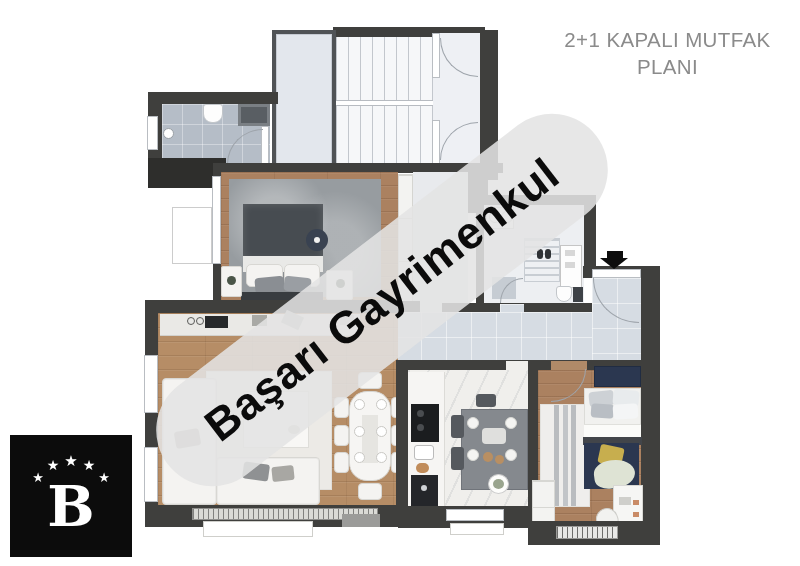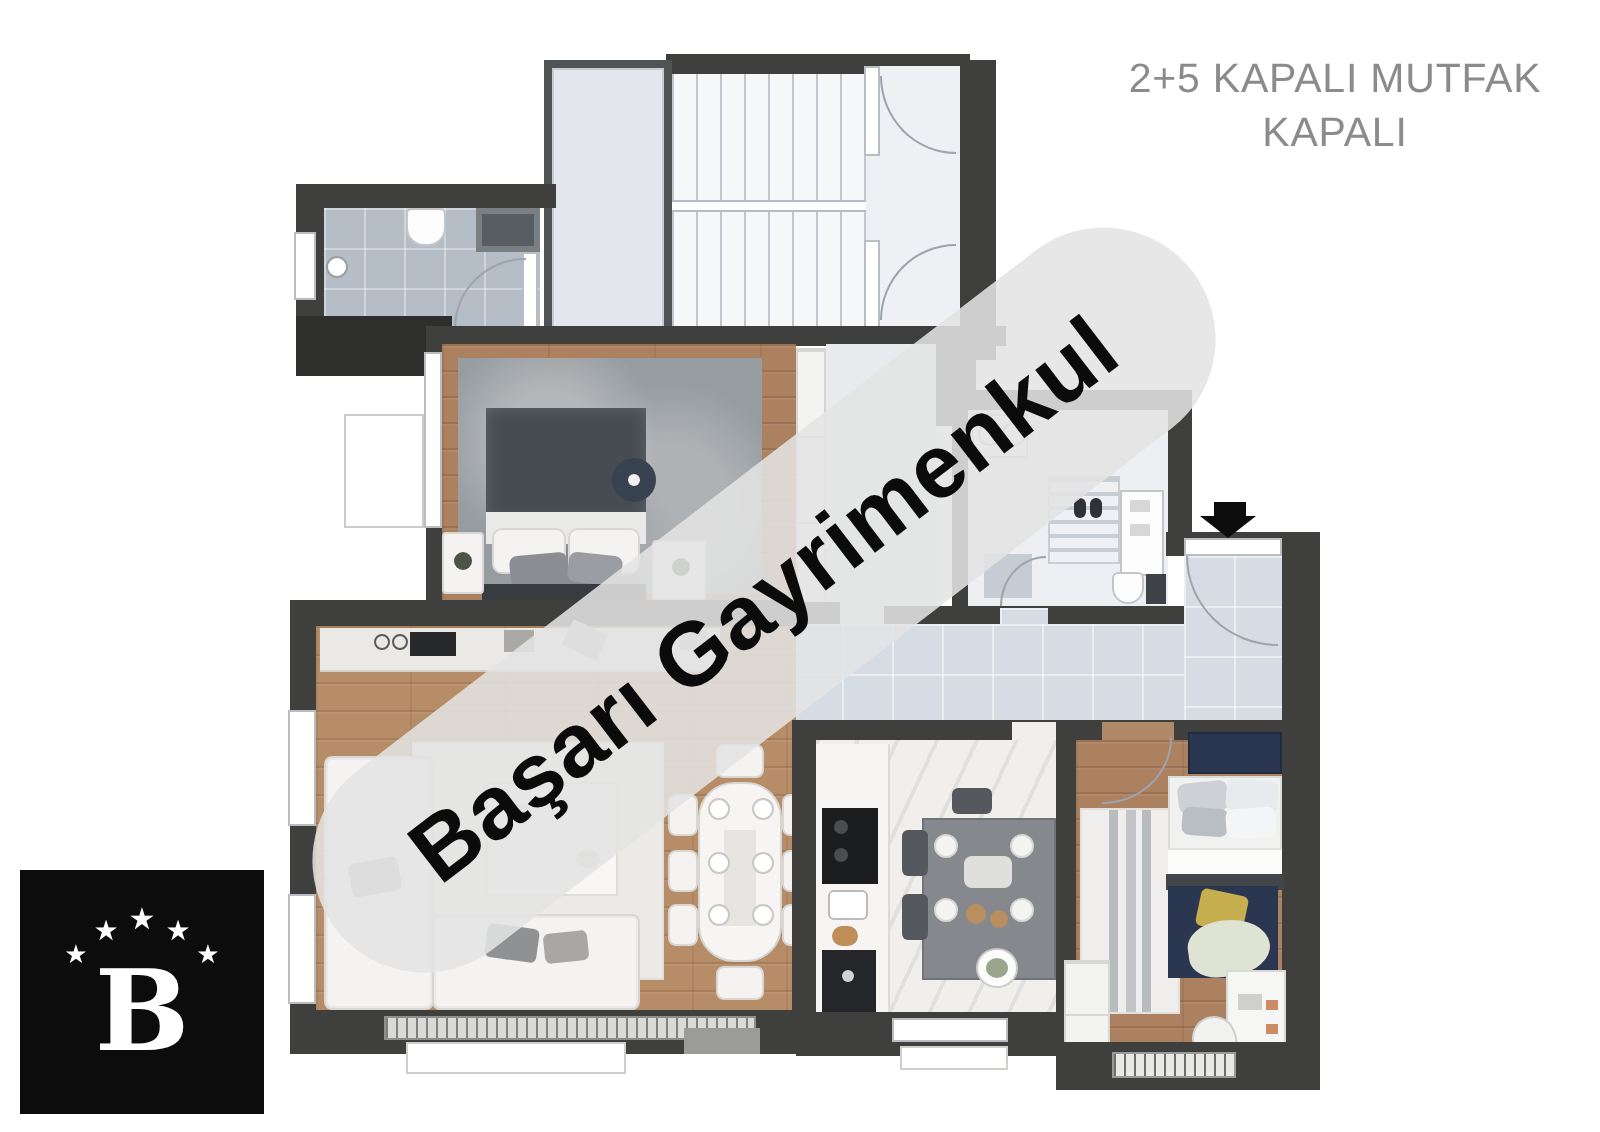--- a/index.html
+++ b/index.html
@@ -241,22 +241,22 @@
   <div class="abs" style="left:596px;top:508px;width:22px;height:22px;background:#f2f2f0;border:1px solid #cfcfcb;border-radius:50% 50% 40% 40%;box-sizing:border-box;transform:rotate(-20deg);"></div>
   <div class="wall" style="left:528px;top:521px;width:132px;height:24px;"></div>
   <div class="radiator" style="left:556px;top:526px;width:62px;height:13px;"></div>
 
   <div class="wm">
     <span>Başarı Gayrimenkul</span>
   </div>
 
 
   <div class="plan-title">
-    <div>2+5 KAPALI MUTFAK</div>
-    <div>KAPALI</div>
+    <div>2+1 KAPALI MUTFAK</div>
+    <div>PLANI</div>
   </div>
 
   <div class="logo">
     <span class="star" style="left:28px;top:42px;font-size:13px;">★</span>
     <span class="star" style="left:43px;top:30px;font-size:14px;">★</span>
     <span class="star" style="left:61px;top:25px;font-size:15px;">★</span>
     <span class="star" style="left:79px;top:30px;font-size:14px;">★</span>
     <span class="star" style="left:94px;top:42px;font-size:13px;">★</span>
     <span class="bletter">B</span>
   </div>

